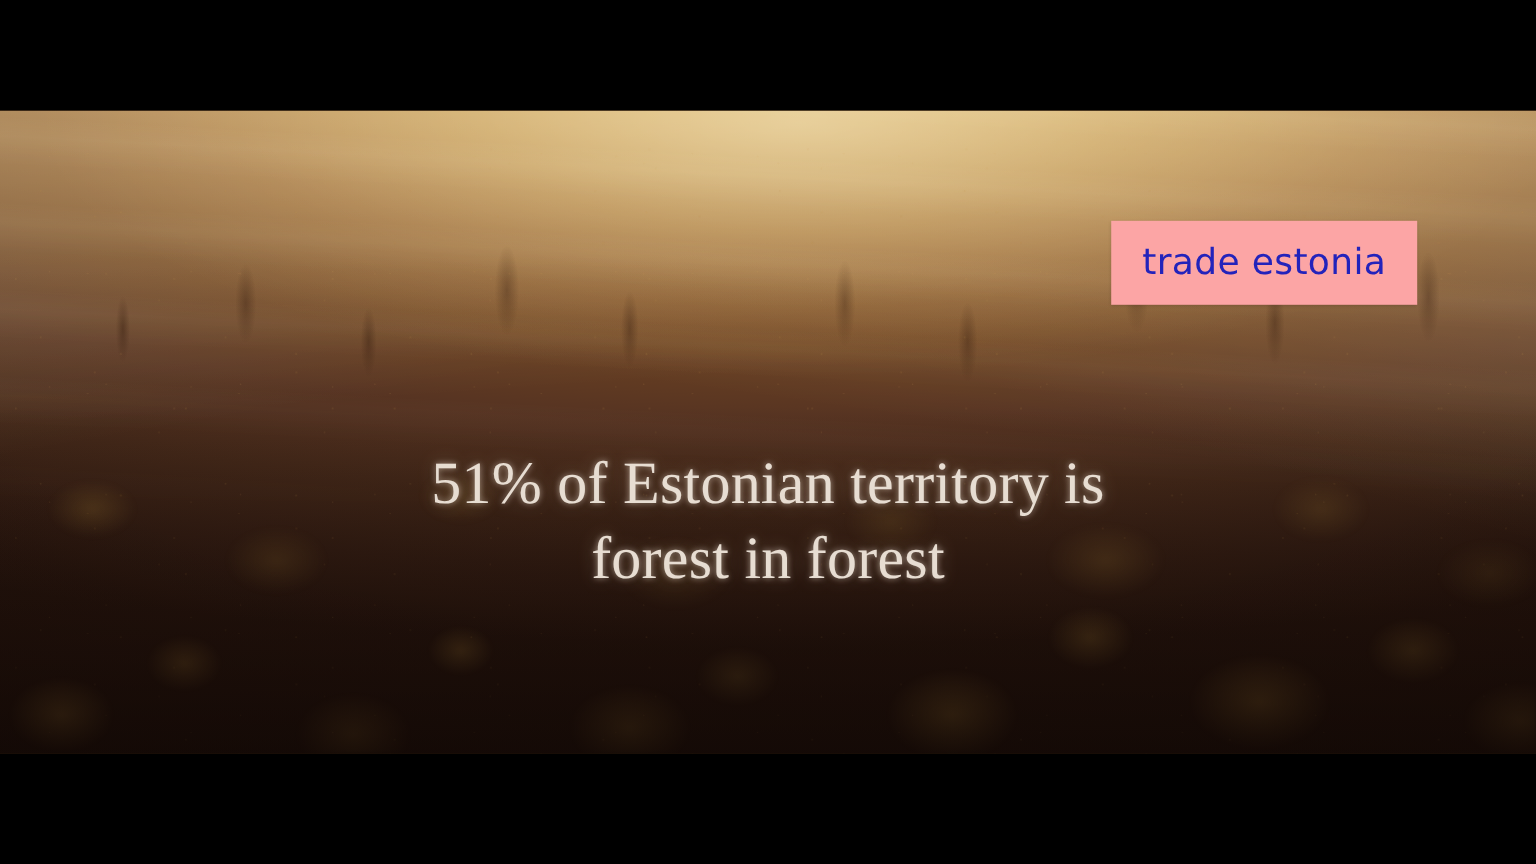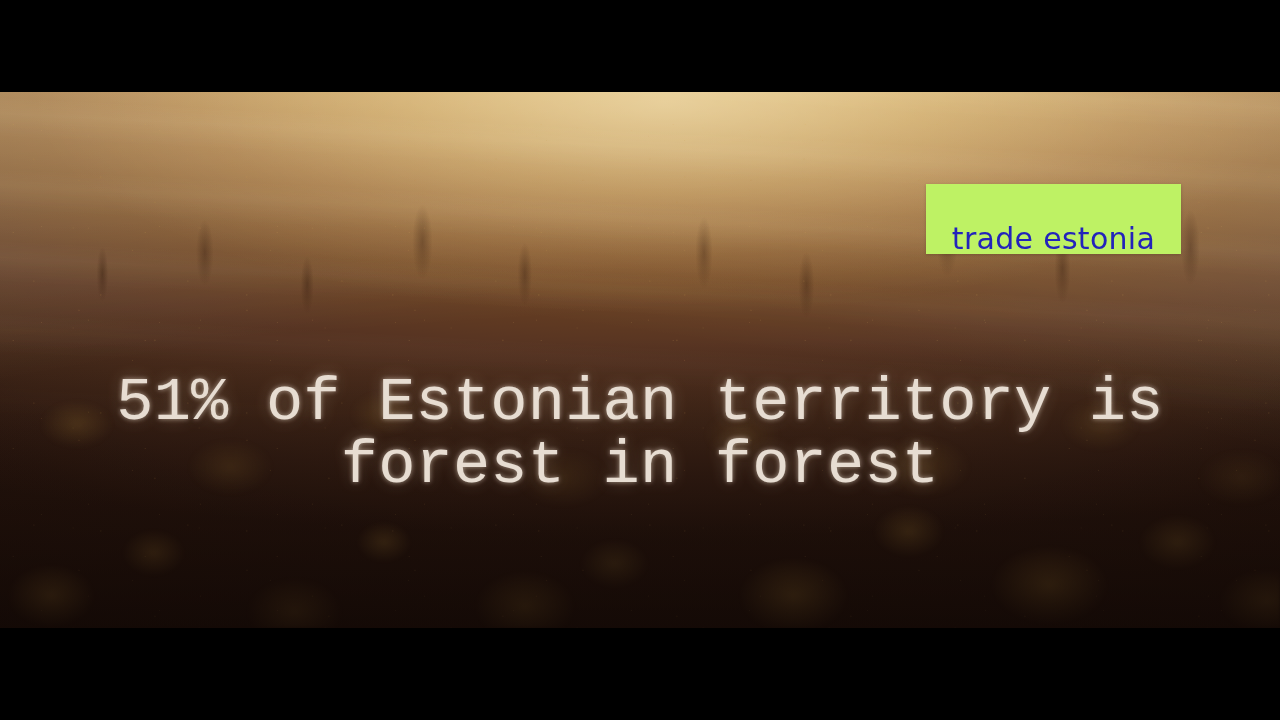--- a/index.html
+++ b/index.html
@@ -172,45 +172,45 @@
 
   
   #headline {
     position: absolute;
     left: 0;
     top: 279px;
     width: 1280px;
     text-align: center;
     z-index: 20;
     color: #e7ddd2;
-    font-family: Liberation Mono, monospace;
+    font-family: Liberation Serif, serif;
     font-weight: 300;
-    font-size: 62px;
+    font-size: 50px;
     line-height: 63px;
     letter-spacing: .2px;
     text-shadow:
       0 0 5px rgba(255,244,230,.55),
       0 0 16px rgba(255,228,190,.30),
       0 2px 10px rgba(40,18,8,.55);
     filter: blur(.45px);
     -webkit-font-smoothing: antialiased;
   }
   #headline .hl-line { display: block; white-space: nowrap; }
 
   
   #logo-plate {
     position: absolute;
     left: 926px;
     top: 92px;
     width: 255px;
     height: 70px;
-    background: #bef264;
+    background: #fca5a5;
     z-index: 30;
     display: flex;
-    align-items: flex-end;
+    align-items: center;
     justify-content: center;
     box-shadow: 0 1px 3px rgba(0,0,0,.18);
   }
   #logo-text {
     color: #2323bb;
     font-family: "DejaVu Sans", sans-serif;
     font-weight: 400;
     font-size: 30px;
     letter-spacing: .3px;
     line-height: 1;

